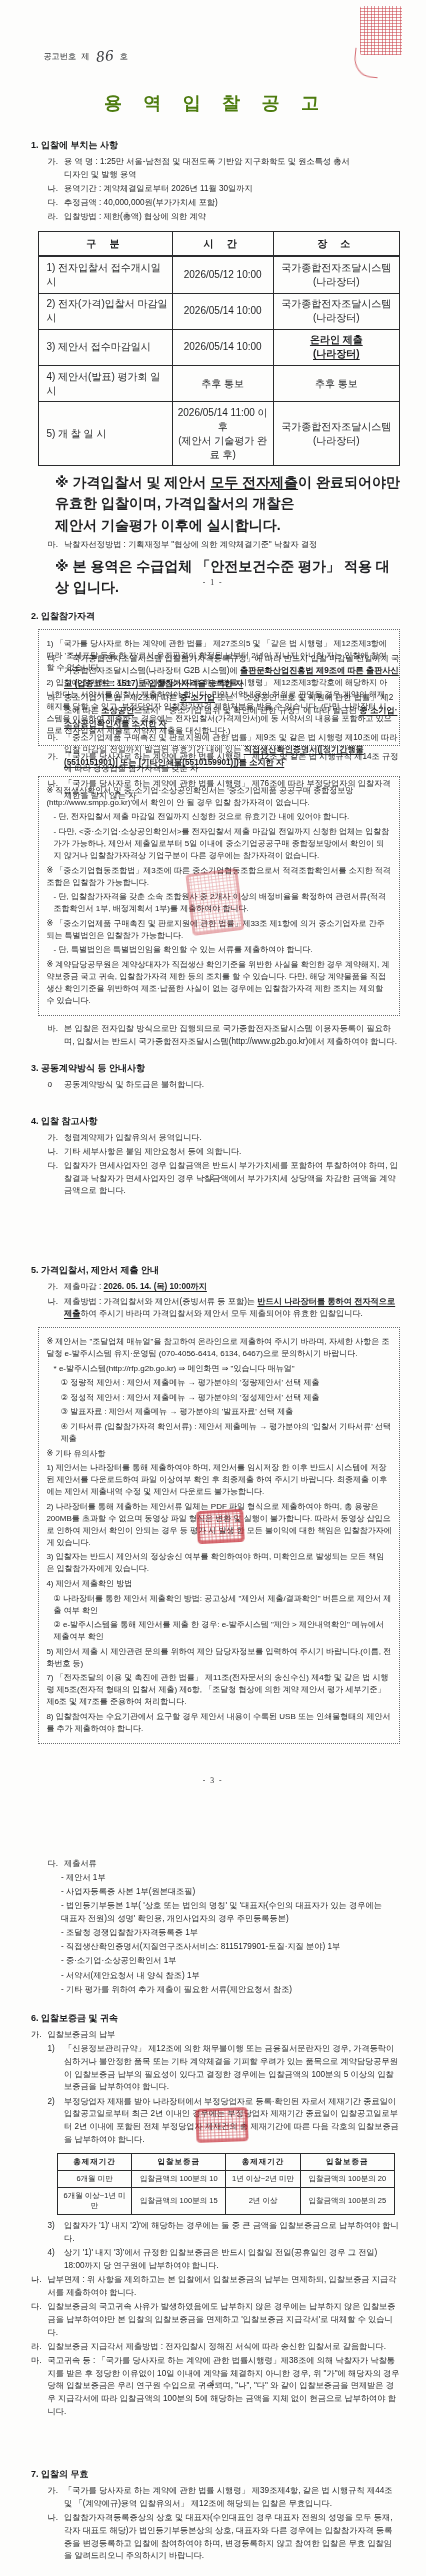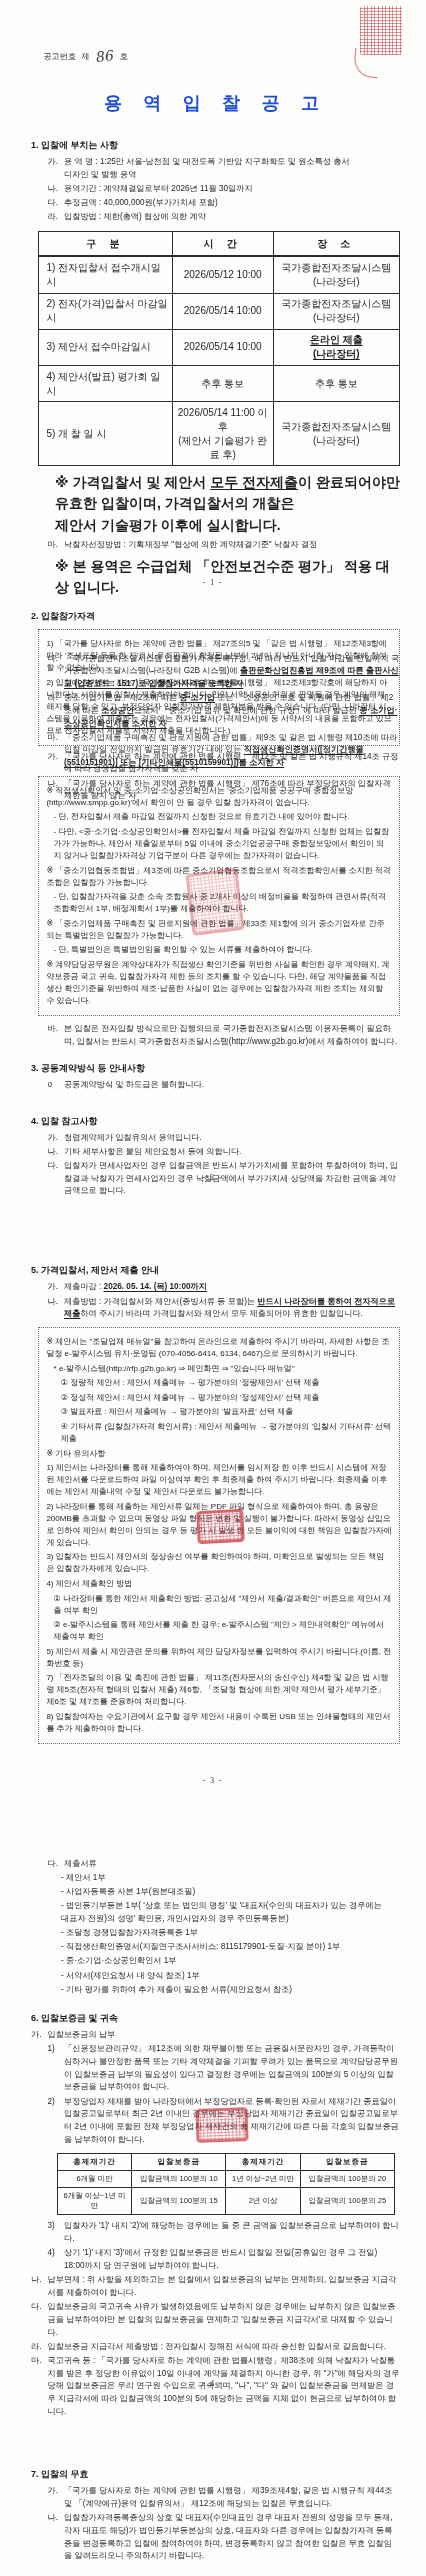--- a/index.html
+++ b/index.html
@@ -9,21 +9,21 @@
   #p1{top:8px;height:604px;padding:40px 26px 0 31px;}
   #p2{top:604px;height:604px;padding:47px 26px 0 31px;}
   #p3{top:1208px;height:604px;padding:46px 26px 0 31px;}
   #p4{top:1811px;height:604px;padding:45px 26px 0 31px;}
   #p5{top:2415px;height:604px;padding:43px 26px 0 31px;}
 
   .doc-no{display:flex;align-items:center;gap:5.2px;font-size:8.2px;margin-left:12.4px;color:#2a2c2e;}
   .doc-no .hand{font-family:"DejaVu Serif",serif;font-style:italic;font-size:14px;
        transform:rotate(-6deg);display:inline-block;margin:0 1px;color:#3a3c40;}
   .title{text-align:center;font-size:18px;font-weight:bold;letter-spacing:8.2px;
-       margin:27px 0 24px 0;color:#1d4ed8;}
+       margin:27px 0 24px 0;color:#4d7c0f;}
 
   .sh{font-weight:bold;font-size:9px;margin:10.3px 0 4.1px 0;color:#17181a;}
   .para{display:flex;margin:1.5px 0;font-size:8.2px;line-height:1.55;}
   .para .lbl{flex:0 0 16.5px;}
   .para .txt{flex:1;white-space:pre-line;}
   .ind1{margin-left:16.5px;}
   .ind2{margin-left:30px;}
   .note{margin:4.1px 0 2.1px 24px;font-size:14px;font-weight:bold;line-height:1.55;white-space:pre-line;}
   .bu{font-weight:bold;text-decoration:underline;text-underline-offset:1.5px;}
 

